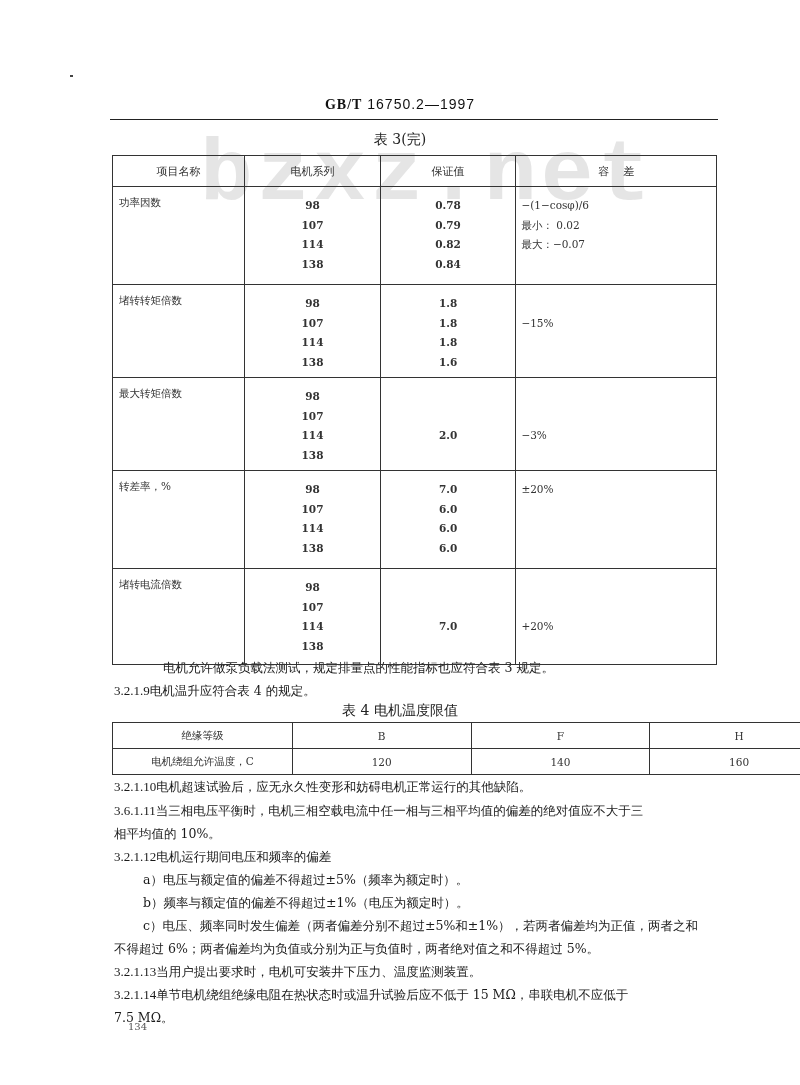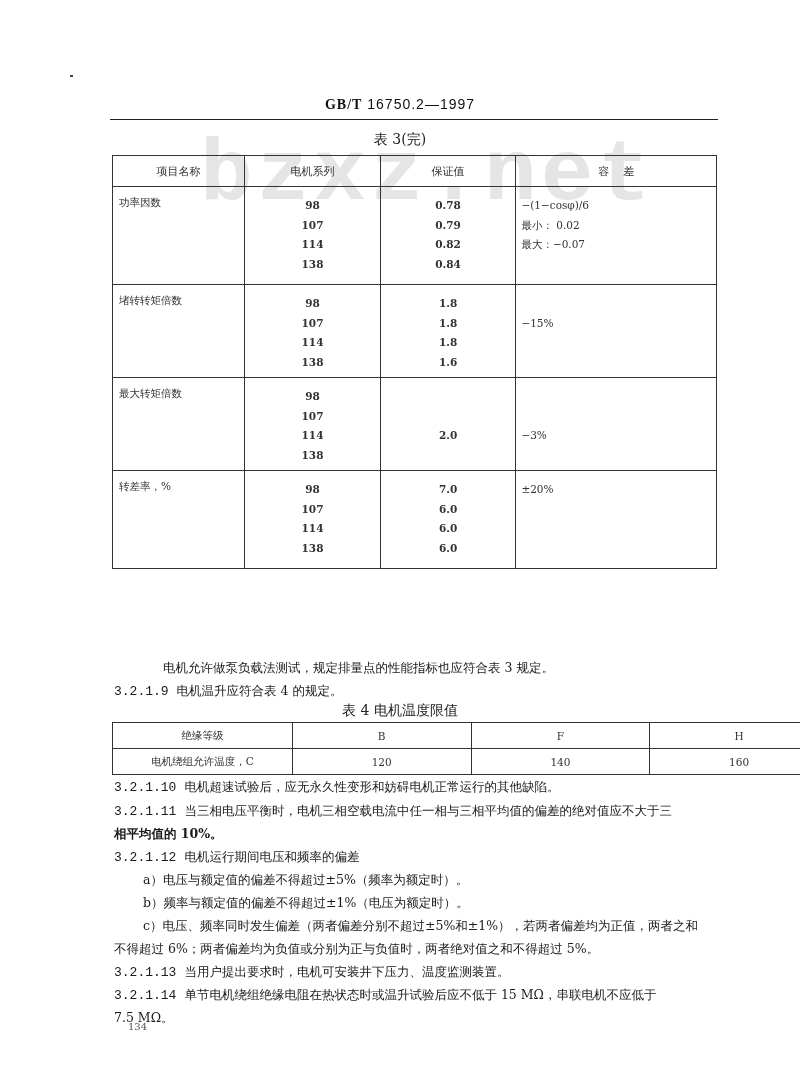--- a/index.html
+++ b/index.html
@@ -65,21 +65,21 @@
       text-align: center; padding-top: 9px; line-height: 19.5px; font-weight: bold;
     }
     .tol { padding: 9px 0 0 5px; line-height: 19.5px; }
     .row-block { height: 92px; }
     .row-block td { height: inherit; }
 
     .para {
       position: absolute; font-size: 12.5px; color: #1a1a1a;
       white-space: nowrap;
     }
-    .sec { font-family: Liberation Mono, monospace; font-size: 13px; margin-right: 8px; }
+    .sec { font-family: Liberation Serif, serif; font-size: 13px; }
 
     table.t4 {
       position: absolute; left: 112px; top: 722px; width: 717px;
       border-collapse: collapse; font-size: 10.5px; color: #333; border-radius: 6px;
     }
     table.t4 td {
       border: 1px solid #333; text-align: center; height: 23px;
     }
     .page-number {
       position: absolute; left: 128px; top: 1021px;
@@ -210,20 +210,43 @@
       <div>6.0</div>
     </div>
         </td>
     <td>
           <div class="tol">
       <div>±20%</div>
     </div>
         </td>
   </tr>
 
+  <tr class="row-block" style="height:95px;">
+    <td>
+          <div class="item-name">堵转电流倍数</div>
+        </td>
+    <td>
+          <div class="series-list">
+      <div>98</div>
+      <div>107</div>
+      <div>114</div>
+      <div>138</div>
+    </div>
+        </td>
+    <td>
+          <div class="value-list" style="padding-top:48px;">
+      <div>7.0</div>
+    </div>
+        </td>
+    <td>
+          <div class="tol" style="padding-top:48px;">
+      <div>+20%</div>
+    </div>
+        </td>
+  </tr>
 </tbody>
   </table>
 
 <div class="para" style="left:163px; top:660px;">电机允许做泵负载法测试，规定排量点的性能指标也应符合表 3 规定。</div>
 
 <div class="para" style="left:114px; top:683px;">
   <span class="sec">3.2.1.9</span><span>电机温升应符合表 4 的规定。</span>
 </div>
 
 <div class="caption" style="top:702px;">表 4   电机温度限值</div>
@@ -243,23 +266,23 @@
     <td>160</td>
   </tr>
 </tbody>
   </table>
 
 <div class="para" style="left:114px; top:779px;">
   <span class="sec">3.2.1.10</span><span>电机超速试验后，应无永久性变形和妨碍电机正常运行的其他缺陷。</span>
 </div>
 
 <div class="para" style="left:114px; top:803px;">
-  <span class="sec">3.2.1.11</span><span>当三相电压平衡时，电机三相空载电流中任一相与三相平均值的偏差的绝对值应不大于三</span>
-</div>
-<div class="para" style="left:114px; top:826px;font-weight:bold;">相平均值的 10%。</div>
+  <span class="sec">3.6.1.11</span><span>当三相电压平衡时，电机三相空载电流中任一相与三相平均值的偏差的绝对值应不大于三</span>
+</div>
+<div class="para" style="left:114px; top:826px;">相平均值的 10%。</div>
 
 <div class="para" style="left:114px; top:849px;">
   <span class="sec">3.2.1.12</span><span>电机运行期间电压和频率的偏差</span>
 </div>
 <div class="para" style="left:143px; top:872px;">a）电压与额定值的偏差不得超过±5%（频率为额定时）。</div>
 <div class="para" style="left:143px; top:895px;">b）频率与额定值的偏差不得超过±1%（电压为额定时）。</div>
 <div class="para" style="left:143px; top:918px;">c）电压、频率同时发生偏差（两者偏差分别不超过±5%和±1%），若两者偏差均为正值，两者之和</div>
 <div class="para" style="left:114px; top:941px;">不得超过 6%；两者偏差均为负值或分别为正与负值时，两者绝对值之和不得超过 5%。</div>
 
 <div class="para" style="left:114px; top:964px;">

